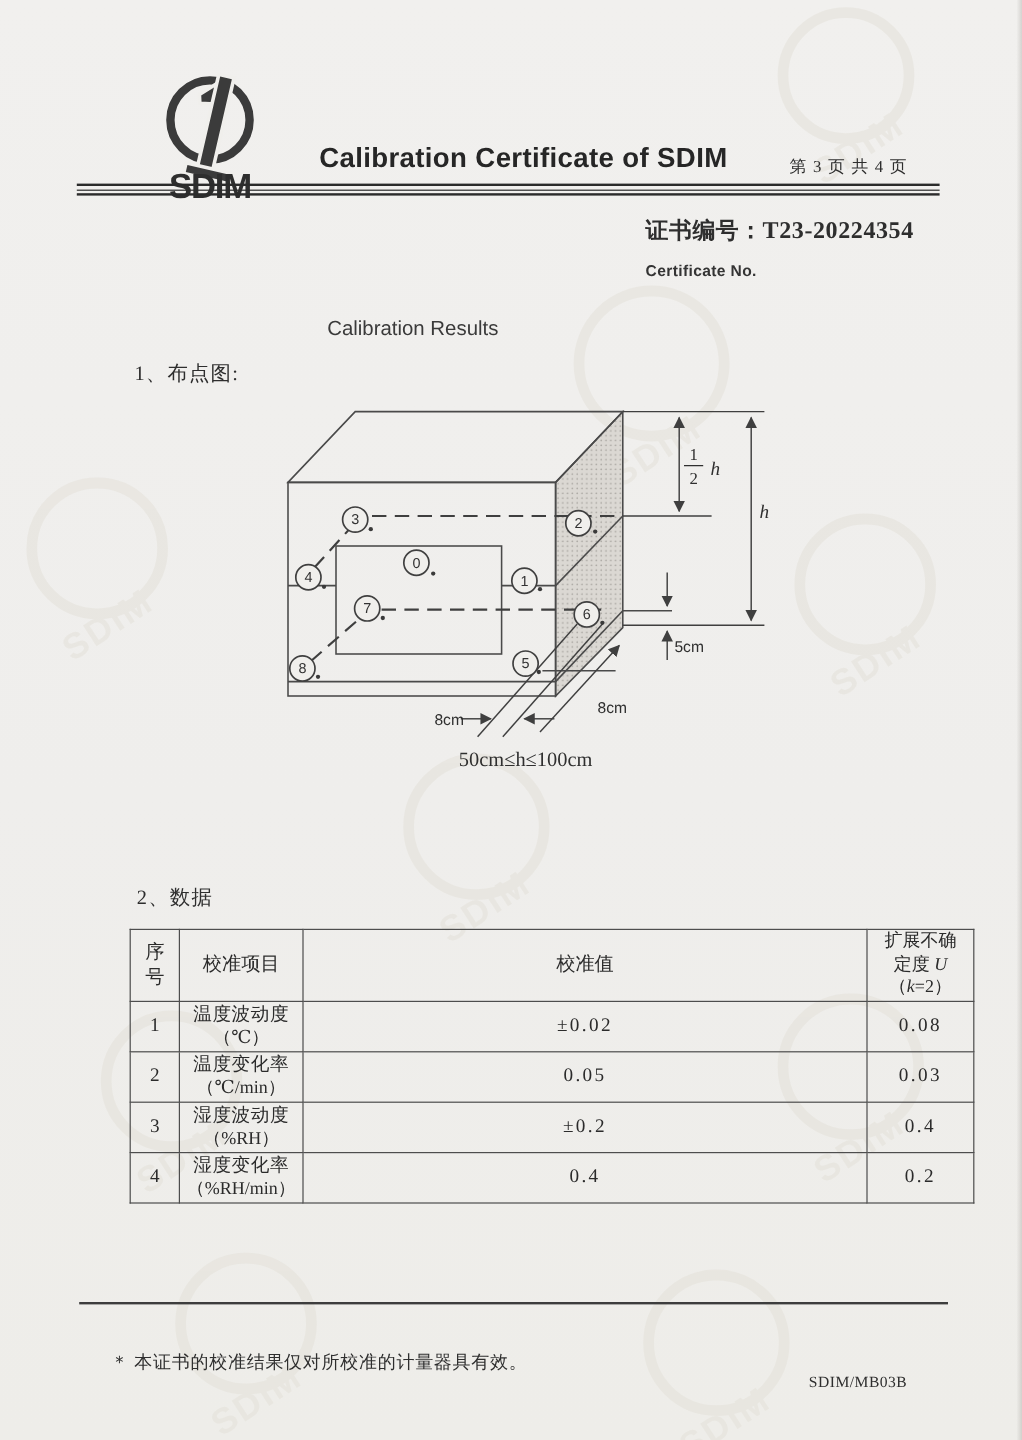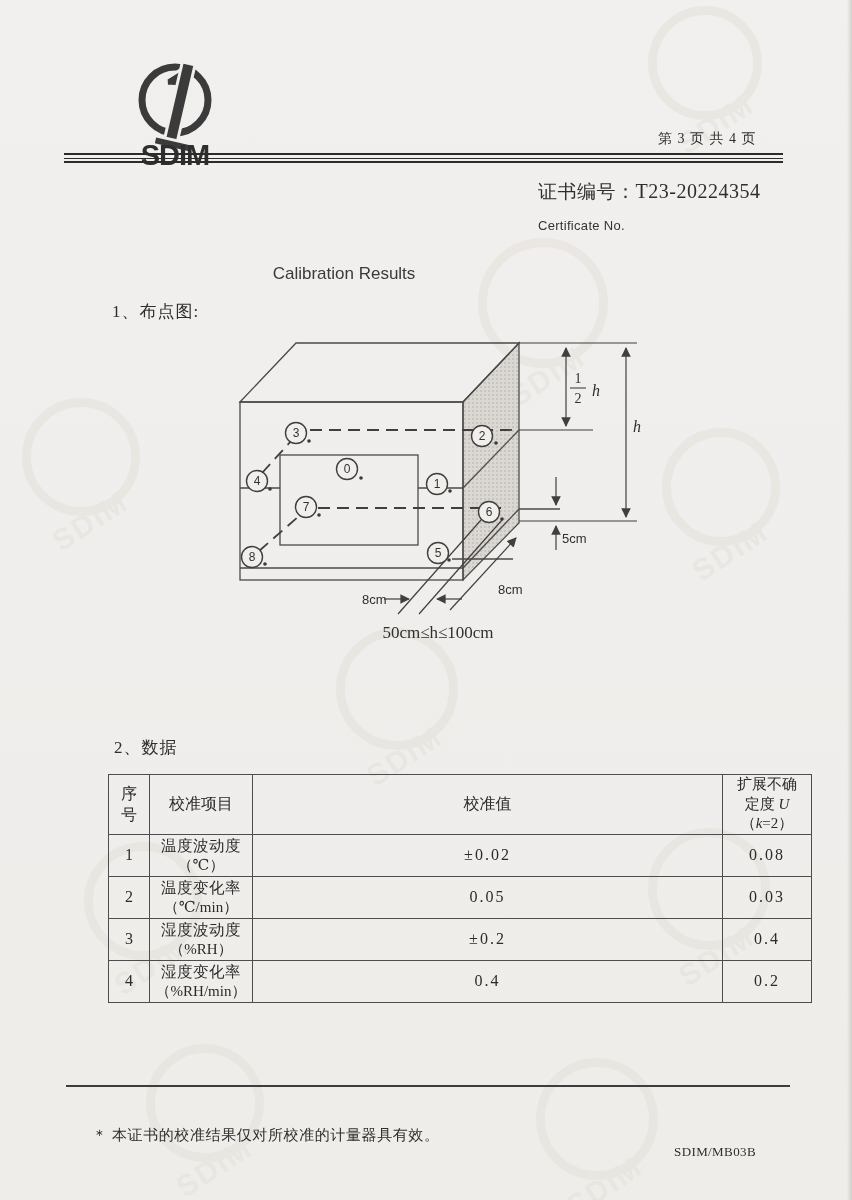--- a/index.html
+++ b/index.html
@@ -33,21 +33,21 @@
   .title-zh{left:238px;top:74px;width:480px;font-size:31px;font-weight:bold;
     letter-spacing:1px;white-space:nowrap;}
   .title-en{left:266px;top:118px;font-family:"Liberation Sans","DejaVu Sans",sans-serif;
     font-size:23px;font-weight:bold;letter-spacing:.3px;color:#262626;white-space:nowrap;}
   .page-info{left:658px;top:130px;font-size:14px;letter-spacing:1px;white-space:nowrap;}
   .header-rule{left:64px;top:153px;width:719px;height:6px;
     border-top:2px solid #2b2b2b;border-bottom:2px solid #2b2b2b;
     background:linear-gradient(#2b2b2b,#2b2b2b) center/100% 1px no-repeat;}
 
   
-  .cert-block{left:538px;top:179px;}
+  .cert-block{left:538px;top:179px;font-weight:bold;}
   .cert-line{font-size:19px;letter-spacing:.5px;white-space:nowrap;}
   .cert-line .cert-number{font-size:20px;}
   .cert-caption{margin-top:13px;font-family:"Liberation Sans","DejaVu Sans",sans-serif;
     font-size:13px;color:#343434;letter-spacing:.3px;}
 
   
   .results-title{left:0;top:225px;width:852px;text-align:center;font-size:27px;
     font-weight:bold;letter-spacing:16px;text-indent:16px;white-space:nowrap;}
   .results-sub{left:0;top:264px;width:688px;text-align:center;
     font-family:"Liberation Sans","DejaVu Sans",sans-serif;font-size:17px;color:#3a3a3a;}
@@ -127,20 +127,21 @@
 
   <svg class="abs logo" viewBox="0 0 110 114">
     <circle cx="52" cy="42" r="33" fill="none" stroke="#3b3b3b" stroke-width="7"></circle>
     <g transform="rotate(13 55 45)" fill="#3b3b3b" stroke="#f0efec" stroke-width="3">
       <path d="M38,24 L57,5 L57,28 L40,31 Z"></path>
       <rect x="50" y="4" width="13" height="82"></rect>
       <path d="M40,82 L80,82 L80,91 L40,91 Z"></path>
     </g>
     <text x="52" y="107" text-anchor="middle" font-family="Liberation Sans, DejaVu Sans, sans-serif" font-weight="bold" font-size="29" letter-spacing="-1" fill="#2e2e2e">SDIM</text>
   </svg>
+  <div class="abs title-en">Calibration Certificate of SDIM</div>
   <div class="abs page-info">第 3 页 共 4 页</div>
   <div class="abs header-rule"></div>
 
   <div class="abs cert-block">
     <div class="cert-line">
       <span>证书编号：</span><span class="cert-number">T23-20224354</span>
     </div>
     <div class="cert-caption">Certificate No.</div>
   </div>
 

